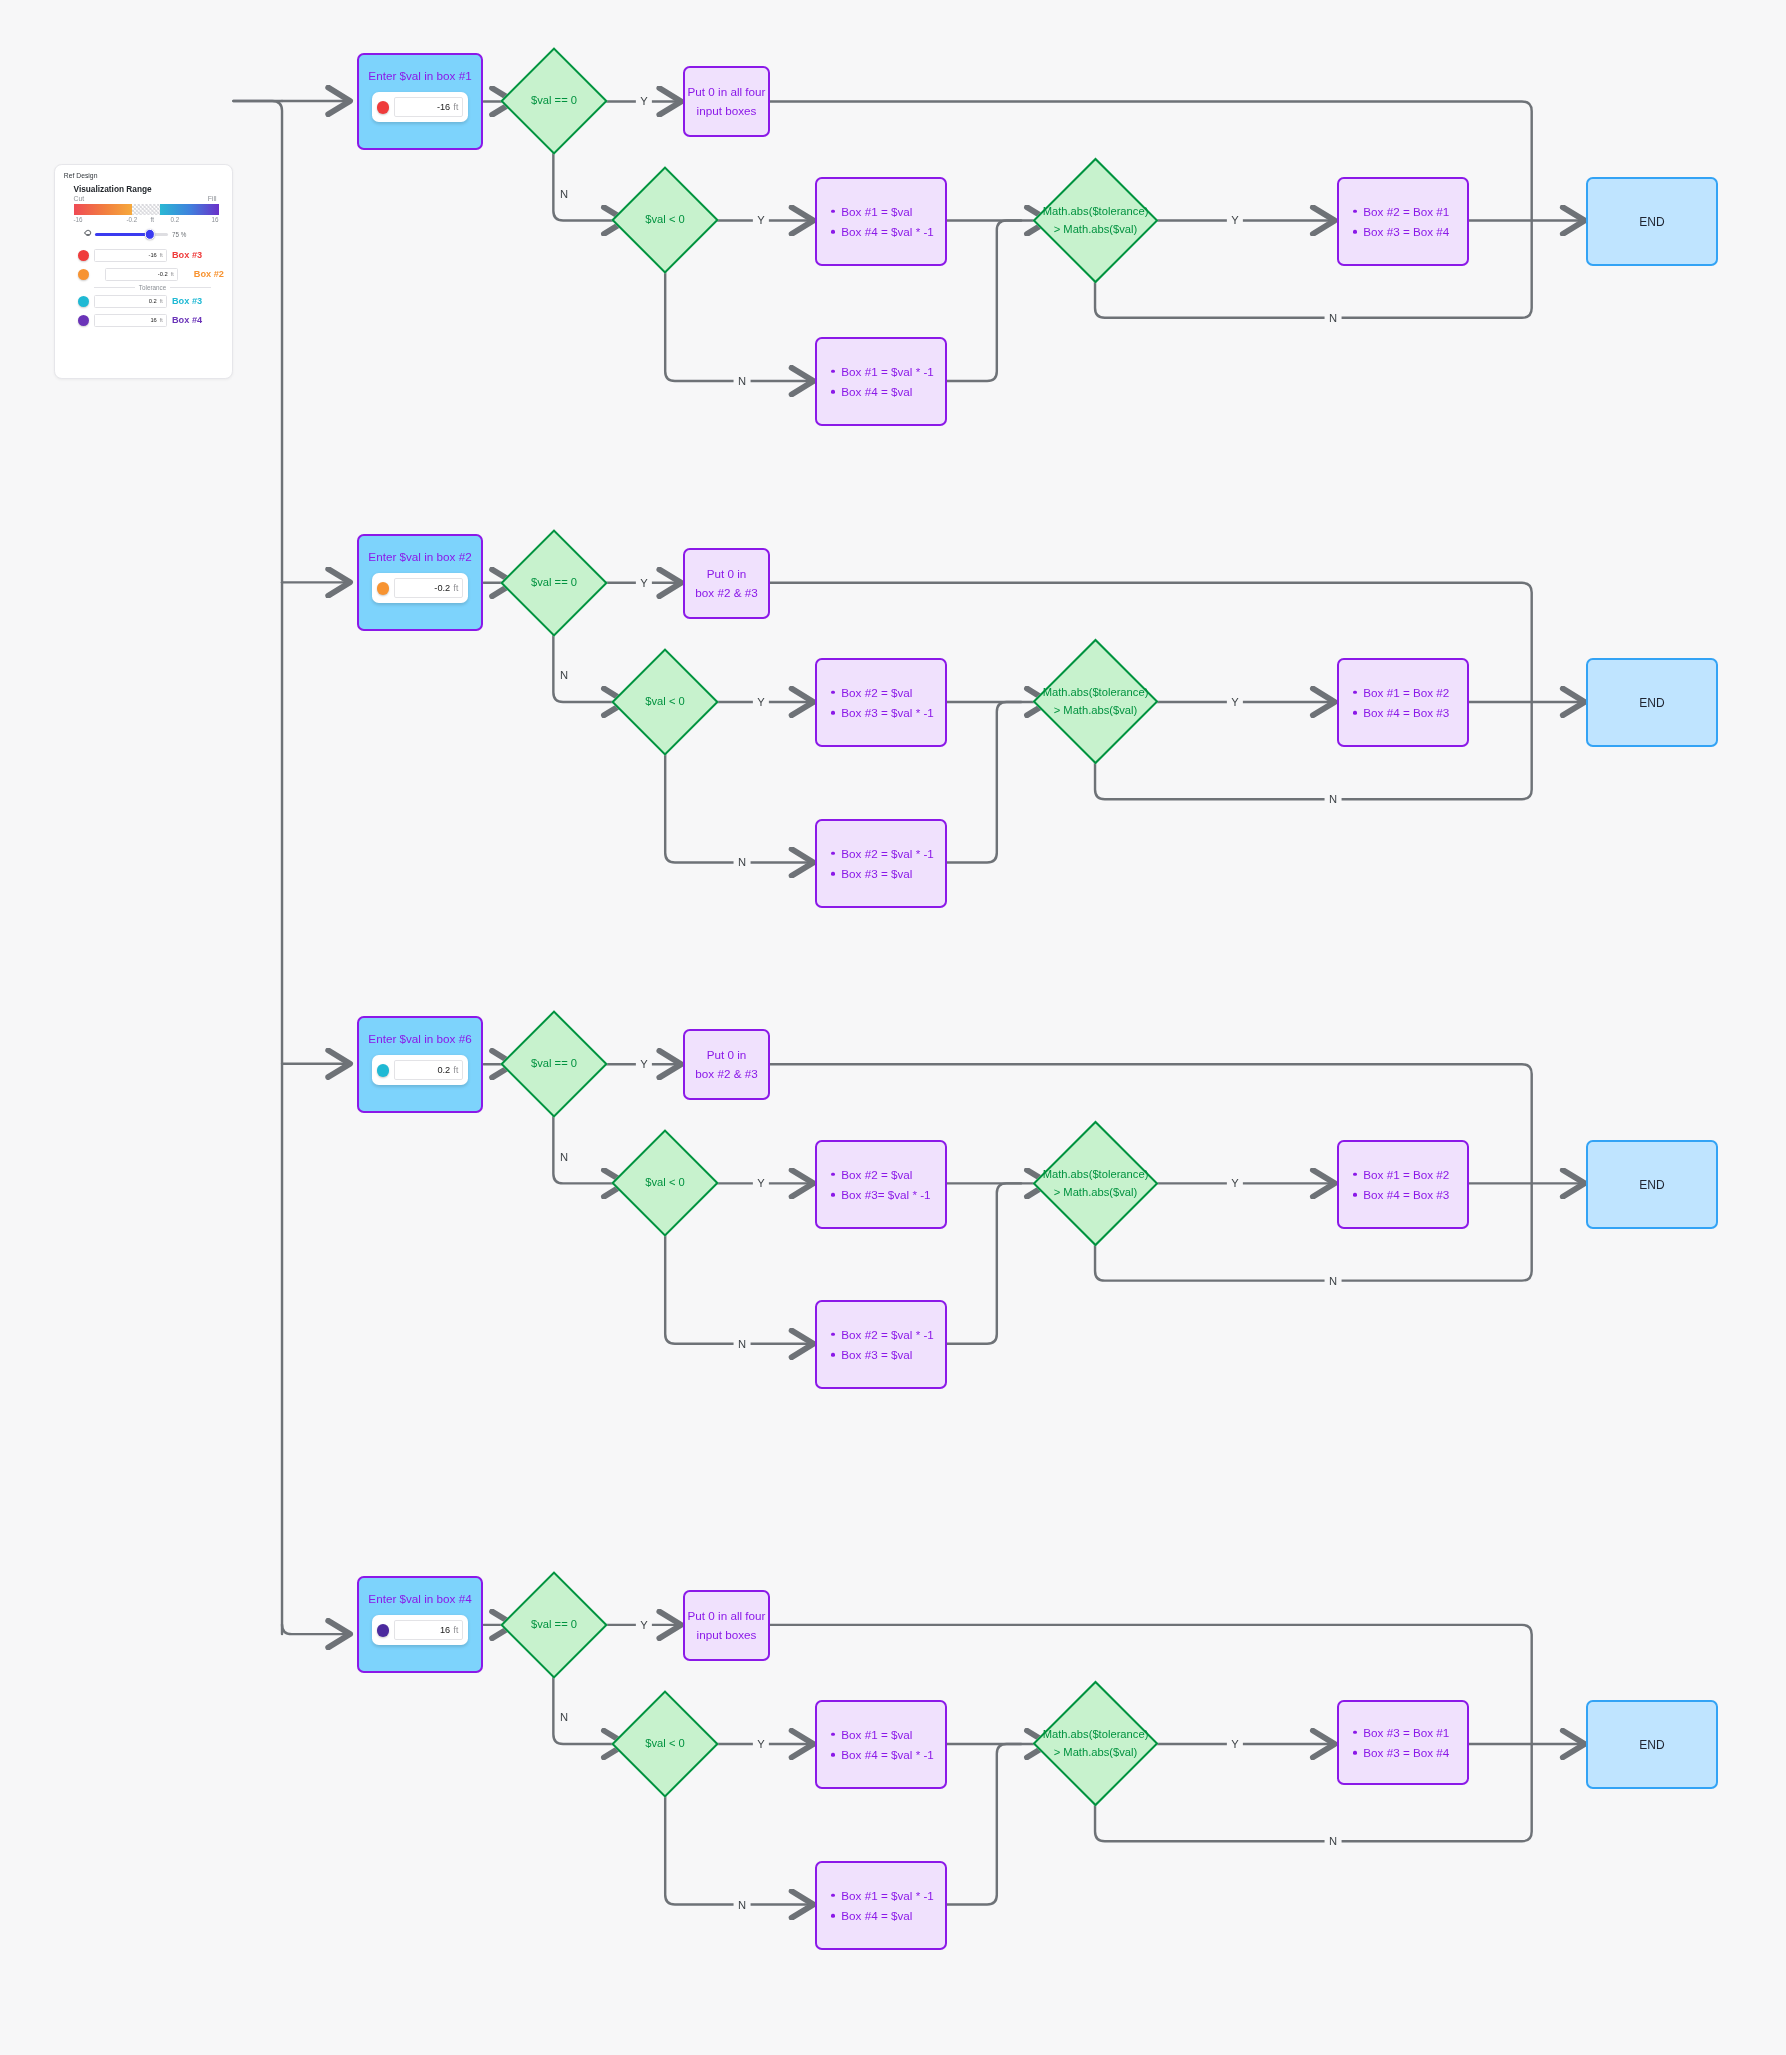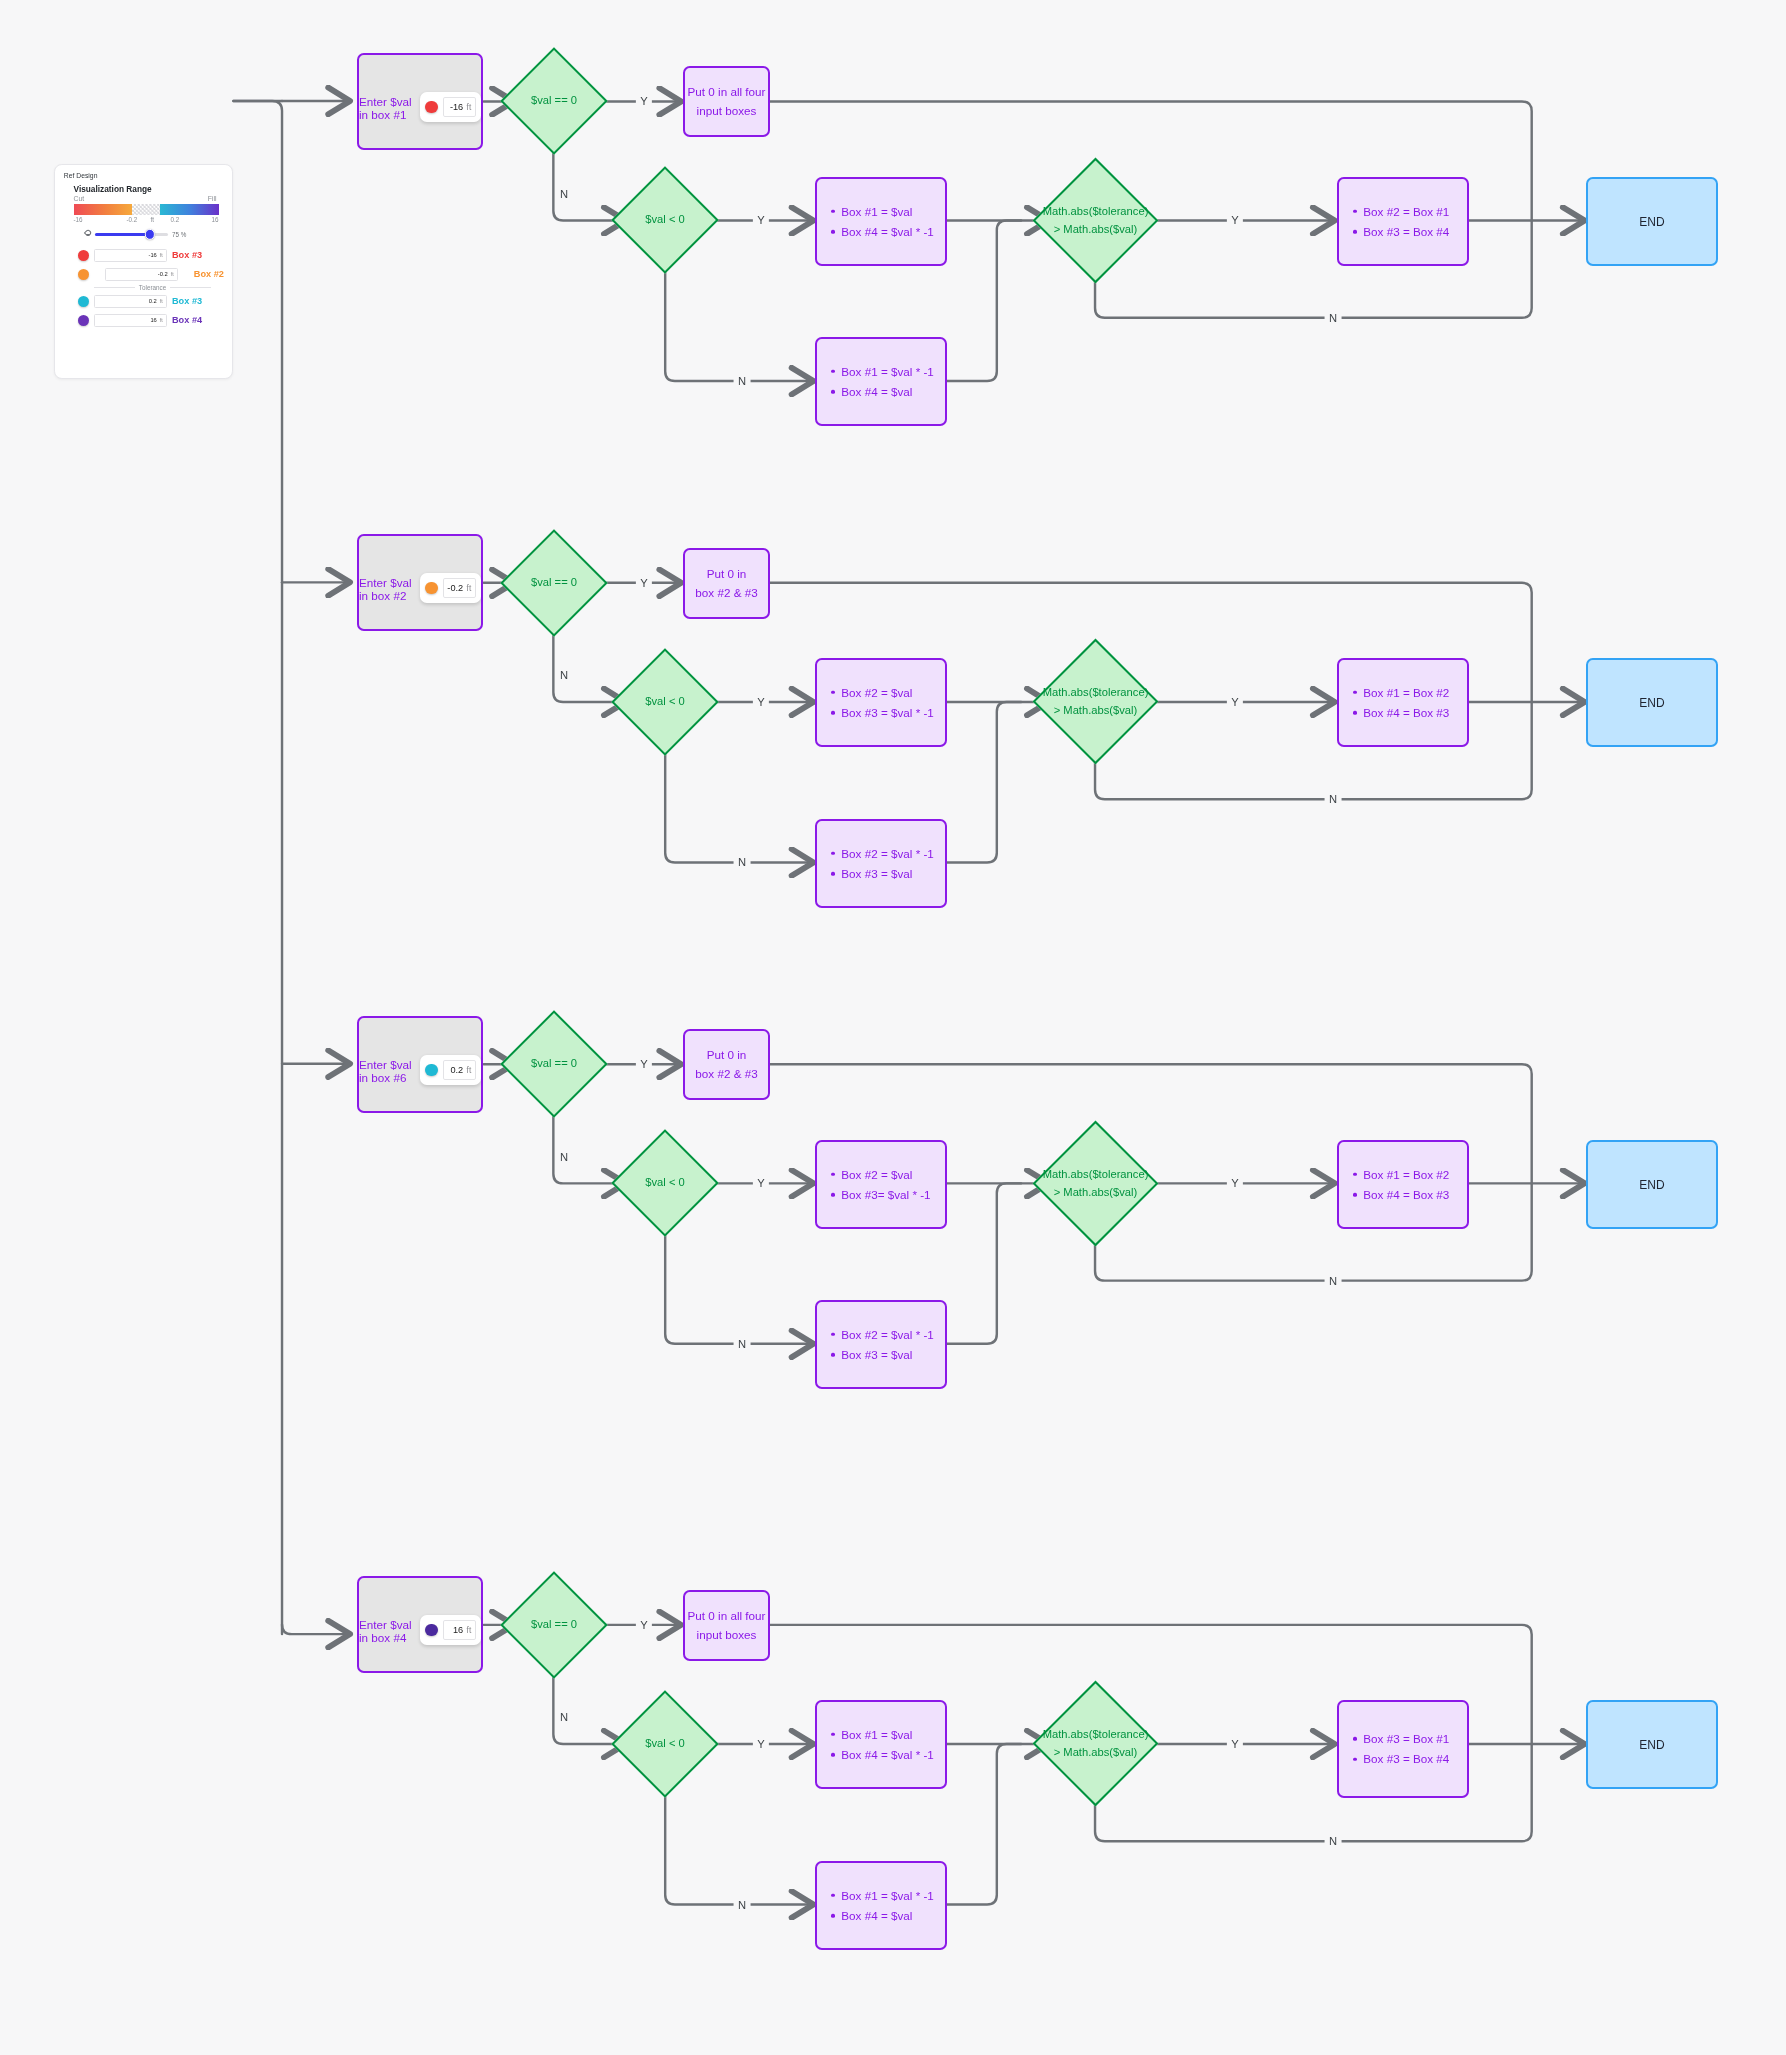--- a/index.html
+++ b/index.html
@@ -28,22 +28,22 @@
   }
   .proc.center{display:flex;align-items:center;justify-content:center;text-align:center;
     font-size:11.7px;line-height:1.55;}
   .proc ul{margin:0;padding:0;list-style:none;
     position:absolute;top:50%;left:12.6px;transform:translateY(-50%);}
   .proc ul li{font-size:11.7px;line-height:1.75;white-space:nowrap;position:relative;padding-left:11.7px;}
   .proc ul li:before{content:"";position:absolute;left:1.9px;top:50%;transform:translateY(-50%);
     width:3.4px;height:3.4px;border-radius:50%;background:#8b19e8;}
 
   .input-node{
-    background:#e5e5e5;border:2.9px solid #8b19e8;border-radius:6.8px;
-    display:flex;flex-direction:row;align-items:center;
+    background:#7dd3fc;border:2.9px solid #8b19e8;border-radius:6.8px;
+    display:flex;flex-direction:column;align-items:center;
   }
   .input-node .cap{color:#8b19e8;font-size:11.7px;margin-top:13.6px;}
   .field-wrap{
     margin-top:10.7px;width:96px;height:30px;background:#fff;border-radius:6.8px;
     box-shadow:0 1.5px 3.4px rgba(0,0,0,.14);
     display:flex;align-items:center;padding:0 4.9px;box-sizing:border-box;
   }
   .swatch{width:12.6px;height:12.6px;border-radius:50%;flex:none;box-shadow:0 1px 1.9px rgba(0,0,0,.22);}
   .field{flex:1;margin-left:4.9px;height:20.4px;border:0.5px solid #e3e3e6;border-radius:1.9px;background:#fff;
     display:flex;align-items:center;justify-content:flex-end;padding-right:3.9px;box-sizing:border-box;gap:3.4px;}
@@ -460,21 +460,21 @@
           <li>Box #4 = $val</li>
         </ul>
       </div>
       <div class="diamond" style="left: 1051px; top: 1699px; width: 89px; height: 89px;">
         <div class="shape"></div>
         <div class="txt">
           <span>Math.abs($tolerance)</span>
           <span>&gt; Math.abs($val)</span>
         </div>
       </div>
-      <div class="node proc" style="left: 1337px; top: 1700px; width: 132px; height: 98px;">
+      <div class="node proc" style="left: 1337px; top: 1700px; width: 132px; height: 85px;">
         <ul>
           <li>Box #3 = Box #1</li>
           <li>Box #3 = Box #4</li>
         </ul>
       </div>
       <div class="node terminal" style="left: 1586px; top: 1700px; width: 132px; height: 89px;">
         <span>END</span>
       </div>
       <div class="edge-label" style="left: 644px; top: 1625px;">Y</div>
       <div class="edge-label" style="left: 564px; top: 1717px;">N</div>

